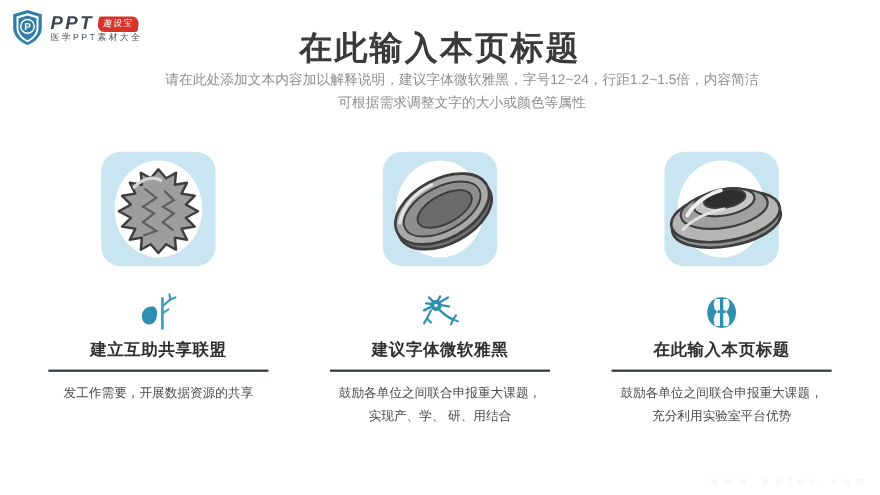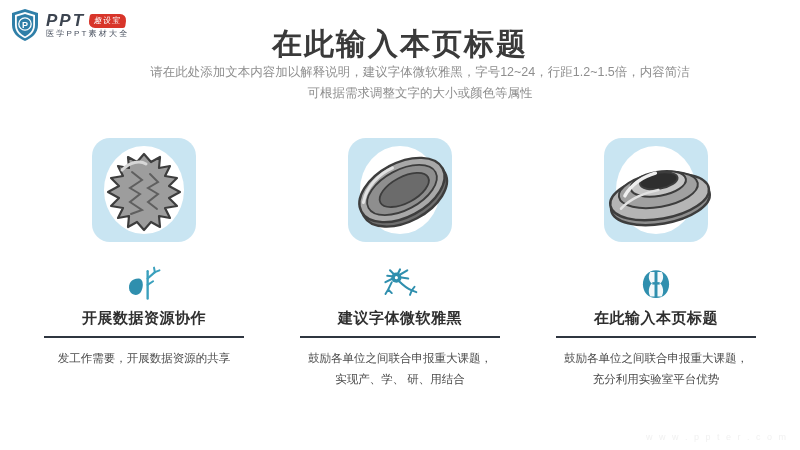--- a/index.html
+++ b/index.html
@@ -30,21 +30,21 @@
     position: relative;
   }
   .logo-text-block {
     display: flex;
     flex-direction: column;
     justify-content: center;
     gap: 1px;
   }
   .logo-row1 {
     display: flex;
-    align-items: center;
+    align-items: flex-end;
     gap: 4px;
   }
   .logo-ppt {
     font-size: 17px;
     font-weight: bold;
     font-style: italic;
     color: #3c4450;
     letter-spacing: 2px;
     line-height: 1;
   }
@@ -223,21 +223,21 @@
     <div class="bio-icon">
       <svg viewBox="0 0 44 40" width="40" height="38">
         <path d="M16 14 C8 14 4 20 6 27 C8 33 16 34 19 28 C22 22 21 14 16 14 Z" fill="#2f8fae"></path>
         <path d="M26 36 L26 6" stroke="#3aa0bd" stroke-width="2.6" stroke-linecap="round"></path>
         <path d="M26 14 L34 7" stroke="#3aa0bd" stroke-width="2.4" stroke-linecap="round"></path>
         <path d="M34 7 L33 2" stroke="#3aa0bd" stroke-width="2.2" stroke-linecap="round"></path>
         <path d="M34 7 L39 5" stroke="#3aa0bd" stroke-width="2.2" stroke-linecap="round"></path>
         <path d="M26 21 L32 17" stroke="#3aa0bd" stroke-width="2.2" stroke-linecap="round"></path>
       </svg>
     </div>
-    <div class="card-heading">开展数据资源协作</div>
+    <div class="card-heading">建立互助共享联盟</div>
     <div class="card-rule"></div>
     <div class="card-body">
       <div>发工作需要，开展数据资源的共享</div>
     </div>
   </div>
 
   <div class="card">
     <div class="art-wrap">
       <div class="art-tile"></div>
       <div class="art-white"></div>

